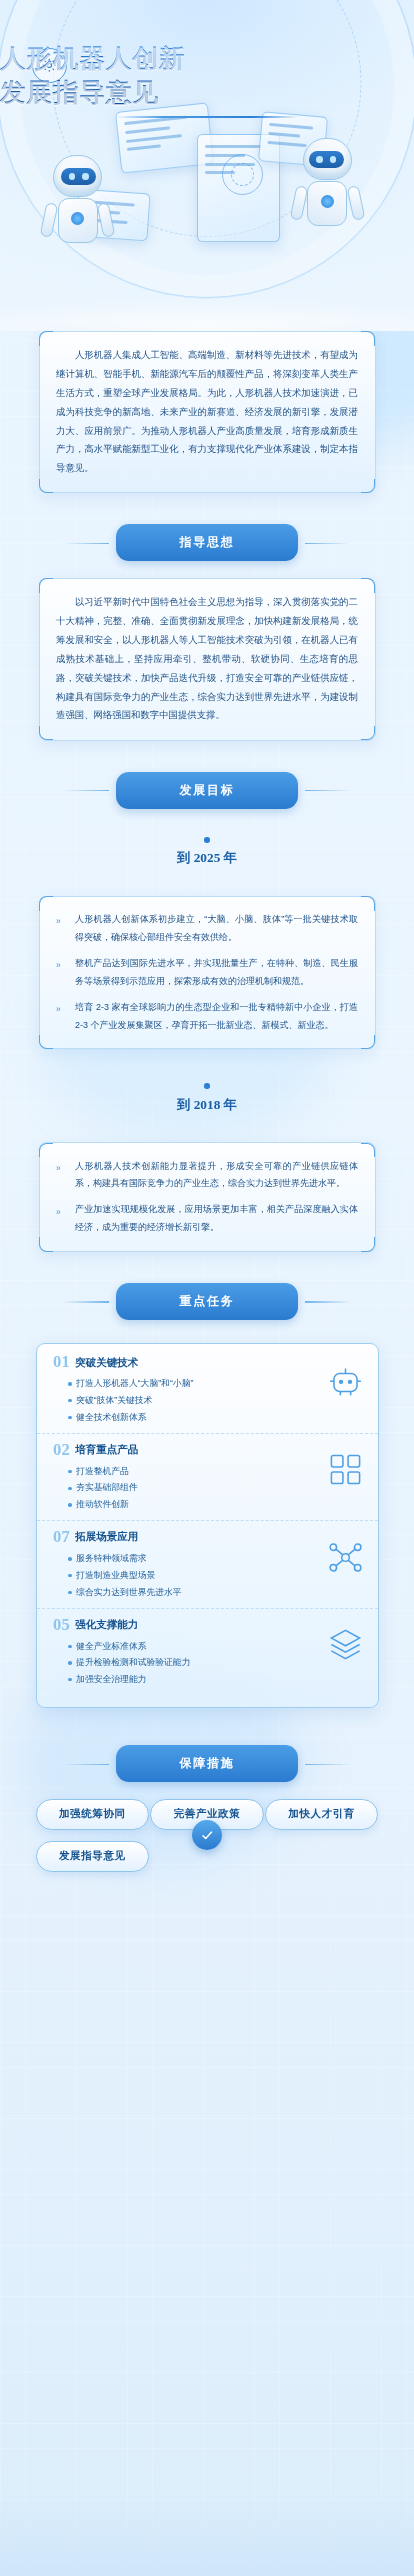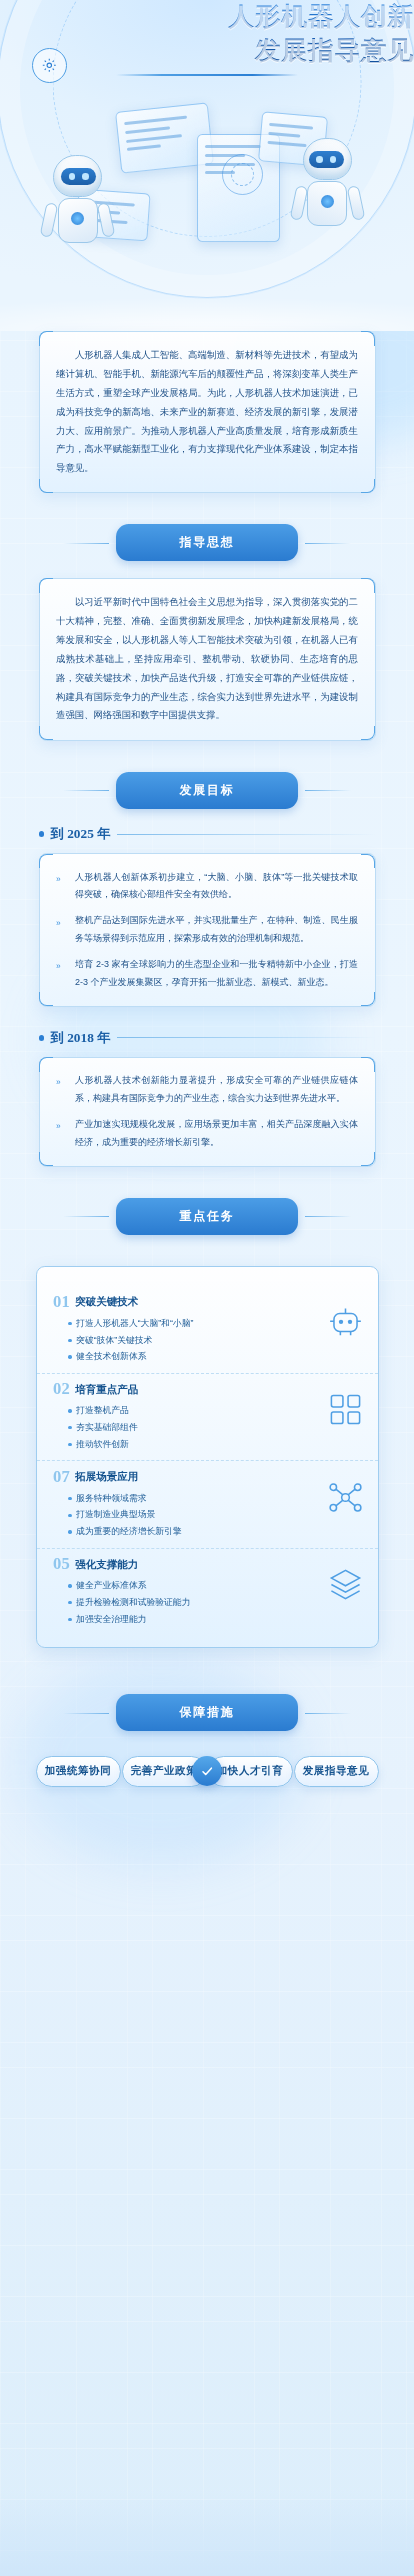--- a/index.html
+++ b/index.html
@@ -52,22 +52,24 @@
       0 0 0 22px rgba(255,255,255,.25) inset,
       0 0 0 0.6px rgba(140,200,250,.25);
   }
   .hero-ring2 {
     position: absolute; left: 50%; top: -72px; transform: translateX(-50%);
     width: 309px; height: 309px; border-radius: 50%;
     border: 0.6px dashed rgba(110,180,245,.45);
   }
   .hero-title-wrap {
     position: relative;
-    text-align: right;
+    padding-top: 11px;
+    text-align: left;
     z-index: 5;
+    margin-top: 31px;
   }
   .hero-title {
     font-family: "Liberation Serif", serif;
     font-weight: bold;
     font-size: 25.4px;
     letter-spacing: 1.1px;
     line-height: 1.26;
     background: linear-gradient(180deg,#2f86e0 0%, #1a5fb4 55%, #12509b 100%);
     -webkit-background-clip: text;
     background-clip: text;
@@ -196,24 +198,25 @@
   .corner {
     position: absolute; width: 14.4px; height: 14.4px; border: 1.1px solid #58a6e6;
   }
   .corner.tl { left: -0.6px; top: -0.6px; border-right: none; border-bottom: none; border-radius: 7.7px 0 0 0;}
   .corner.tr { right: -0.6px; top: -0.6px; border-left: none; border-bottom: none; border-radius: 0 7.7px 0 0;}
   .corner.bl { left: -0.6px; bottom: -0.6px; border-right: none; border-top: none; border-radius: 0 0 0 7.7px;}
   .corner.br { right: -0.6px; bottom: -0.6px; border-left: none; border-top: none; border-radius: 0 0 7.7px 0;}
 
   
   .year {
-    width: 337px; margin: 0 auto;
+    width: 337px; margin: 12px auto;
     display: flex; align-items: center; gap: 6.6px;
     font-size: 13.3px; font-weight: bold; color: #1b5fa6;
     font-family: "Liberation Serif", serif;
+    flex-direction: column;
   }
   .year .rule { flex: 1; height: 1.1px; background: linear-gradient(90deg,#7fbcec, rgba(127,188,236,0)); }
   .year .dot { width: 5.5px; height: 5.5px; border-radius: 50%; background:#2b7fd4; }
 
   
   .goal-list { list-style: none; }
   .goal-list li {
     position: relative;
     font-size: 9px;
     line-height: 1.95;
@@ -223,26 +226,26 @@
     text-align: justify;
   }
   .goal-list li:last-child { margin-bottom: 0; }
   .goal-list li .arrow {
     position: absolute; left: 0; top: 2.2px;
     color: #3c92de; font-size: 8.3px; letter-spacing: -1.1px;
   }
 
   
   .tasks {
-    width: 343px; margin: 15px auto;
+    width: 343px; margin: 6px auto;
     border-radius: 8.8px;
     border: 0.6px solid #9fcdf0;
     background: linear-gradient(180deg, rgba(255,255,255,.95), rgba(226,242,255,.9));
     box-shadow: 0 5.5px 16.6px rgba(60,130,200,.14);
-    padding: 19px 0 12px;
+    padding: 3px 0 12px;
   }
   .task {
     position: relative;
     padding: 7.7px 66px 7.7px 16.6px;
     min-height: 65px;
   }
   .task + .task { border-top: 0.6px dashed #bfdef5; }
   .task-head { display: flex; align-items: center; gap: 5.5px; margin-bottom: 4.4px; }
   .task-num {
     font-family: "Liberation Serif", serif;
@@ -265,22 +268,22 @@
   }
   .task-icon {
     position: absolute; right: 12px; top: 15.5px;
     width: 41px; height: 41px;
     color: #4f9fe4;
   }
   .task-icon svg { width: 100%; height: 100%; }
 
   
   .measures {
-    width: 343px; margin: 8px auto;
-    display: grid; grid-template-columns: 1fr 1fr 1fr 1fr;
+    width: 343px; margin: 0 auto;
+    display: grid; grid-template-columns: 1fr 1fr 1fr;
     gap: 11px 1px;
     position: relative;
   }
   .measure {
     height: 31px; border-radius: 15.5px;
     background: linear-gradient(180deg,#ffffff,#e4f1ff);
     border: 0.6px solid #8fc4ec;
     box-shadow: 0 3.3px 8.8px rgba(60,130,200,.15);
     display: flex; align-items: center; justify-content: center;
     font-size: 10.5px; color: #15538f; letter-spacing: 0.6px;
@@ -500,21 +503,21 @@
       </div>
 
       <div class="task">
         <div class="task-head">
           <span class="task-num">07</span>
           <span class="task-name">拓展场景应用</span>
         </div>
         <ul>
           <li>服务特种领域需求</li>
           <li>打造制造业典型场景</li>
-          <li>成为重要的经济增长新引擎</li>
+          <li>综合实力达到世界先进水平</li>
         </ul>
         <div class="task-icon">
           <svg viewBox="0 0 64 64" fill="none" stroke="currentColor" stroke-width="2.4">
             <circle cx="32" cy="32" r="6"></circle>
             <circle cx="13" cy="16" r="5"></circle>
             <circle cx="51" cy="16" r="5"></circle>
             <circle cx="13" cy="48" r="5"></circle>
             <circle cx="51" cy="48" r="5"></circle>
             <path d="M17 19l11 9M47 19l-11 9M17 45l11-9M47 45l-11-9"></path>
           </svg>

